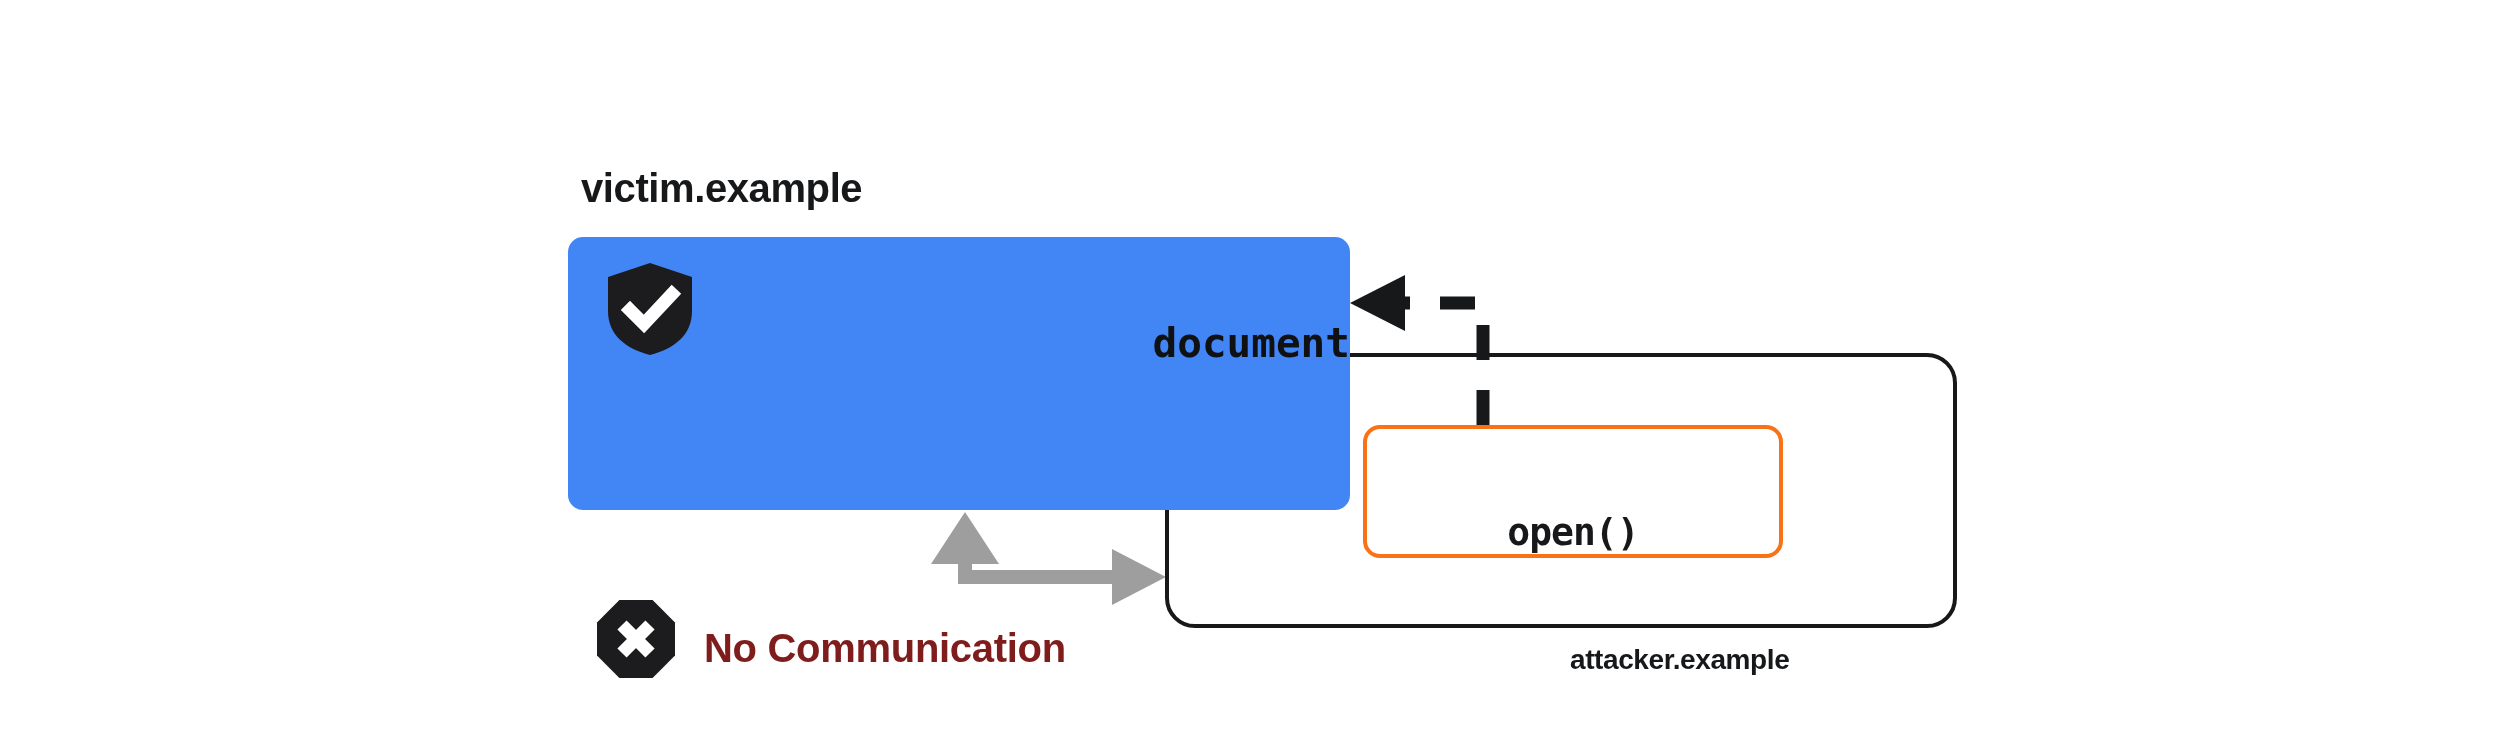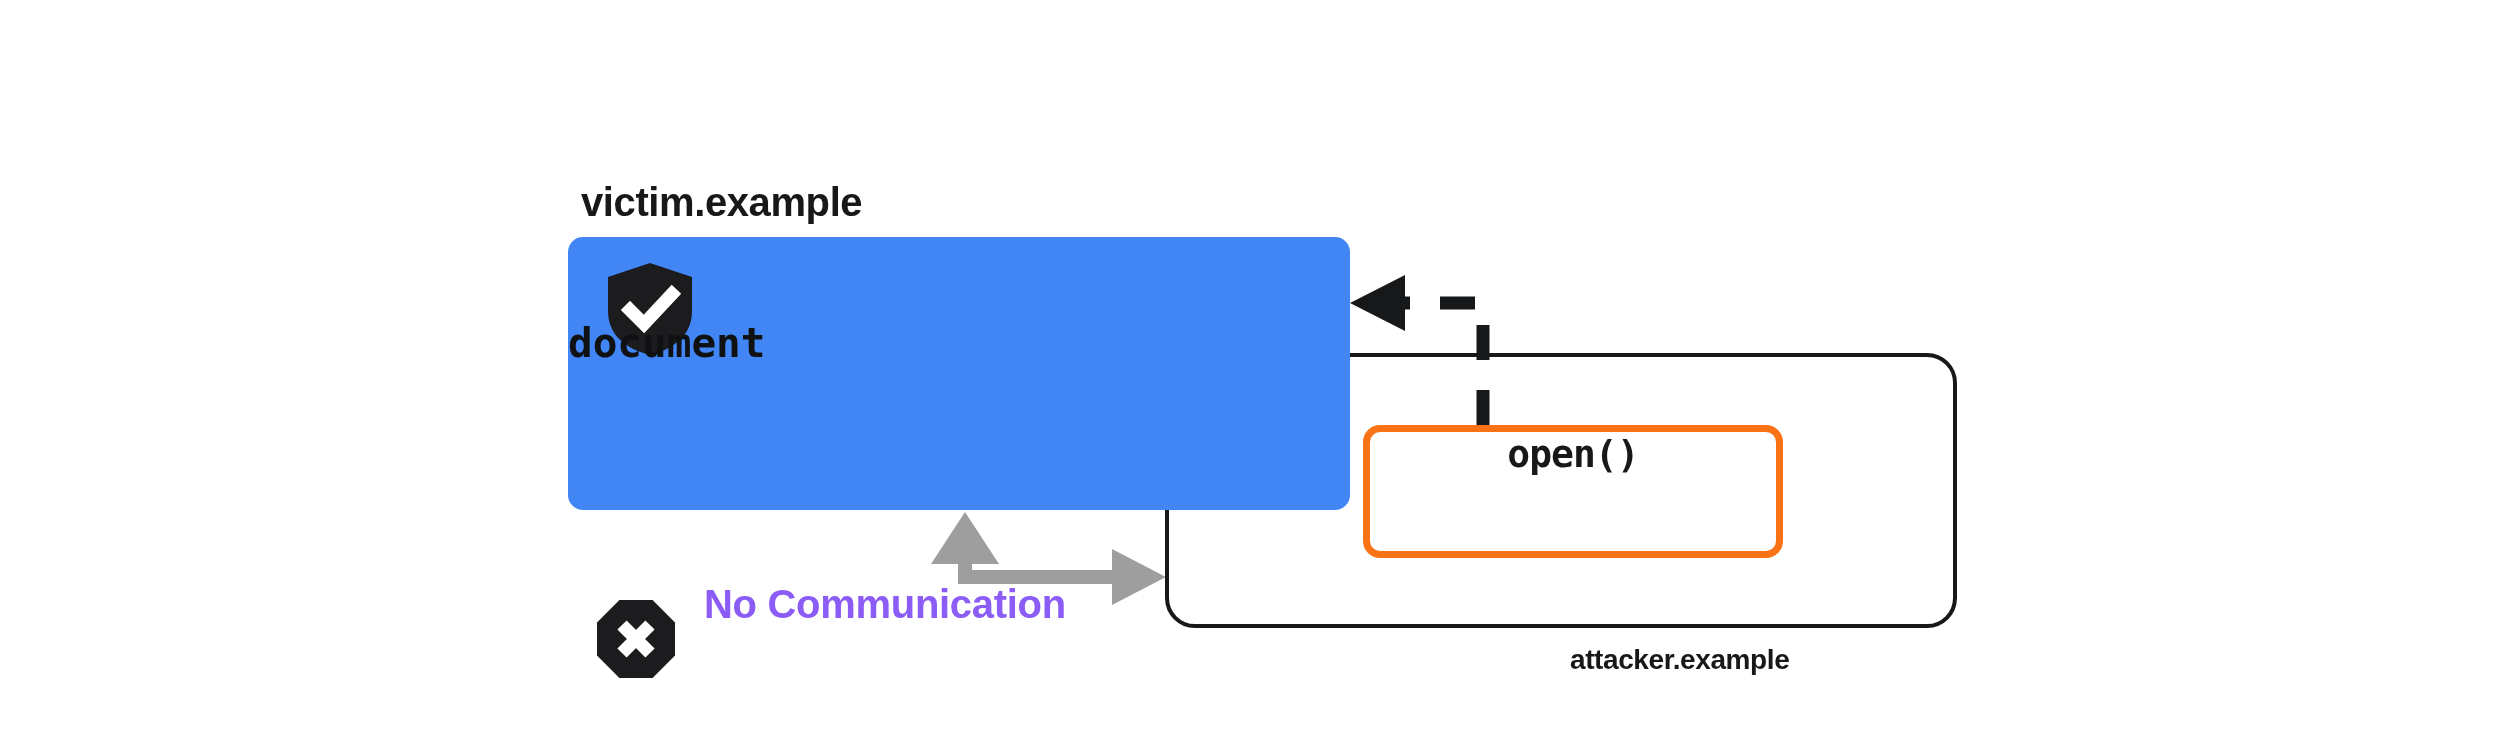--- a/index.html
+++ b/index.html
@@ -35,42 +35,42 @@
     top: 237px;
     width: 782px;
     height: 273px;
     background: #4285f4;
     border-radius: 15px;
     z-index: 3;
   }
   .victim-label {
     position: absolute;
     left: 581px;
-    top: 180px;
+    top: 166px;
     font-size: 40px;
     font-weight: 700;
     letter-spacing: -0.4px;
     color: #17181a;
     white-space: nowrap;
     z-index: 6;
   }
   .shield-icon {
     position: absolute;
     left: 604px;
     top: 261px;
     width: 92px;
     height: 96px;
     z-index: 5;
   }
   .victim-text {
     position: absolute;
     left: 568px;
     top: 313px;
     width: 782px;
-    text-align: left;
+    text-align: right;
     z-index: 5;
   }
   .victim-text .line {
     display: block;
     font-family: "DejaVu Sans Mono", "Liberation Mono", monospace;
     font-size: 41px;
     font-weight: 700;
     line-height: 60px;
     color: #101113;
     white-space: pre;
@@ -102,25 +102,25 @@
   }
 
   
   .open-box {
     position: absolute;
     left: 1363px;
     top: 425px;
     width: 420px;
     height: 133px;
     background: #ffffff;
-    border: 7px solid #f97316;
+    border: 4px solid #f97316;
     border-radius: 17px;
     box-sizing: border-box;
     display: flex;
-    align-items: flex-start;
+    align-items: flex-end;
     justify-content: center;
     z-index: 4;
   }
   .open-box .label {
     font-family: "DejaVu Sans Mono", "Liberation Mono", monospace;
     font-size: 38px;
     font-weight: 700;
     color: #17181a;
     letter-spacing: -1px;
     white-space: pre;
@@ -131,25 +131,25 @@
     position: absolute;
     left: 596px;
     top: 599px;
     width: 80px;
     height: 80px;
     z-index: 6;
   }
   .nocomm-label {
     position: absolute;
     left: 704px;
-    top: 582px;
+    top: 626px;
     font-size: 40px;
     font-weight: 700;
     letter-spacing: -0.3px;
-    color: #8b5cf6;
+    color: #7f1d1d;
     white-space: nowrap;
     z-index: 6;
   }
 </style>
 </head>
 <body>
 
 <div id="canvas">
 
   <svg id="vector-layer" viewBox="0 0 2500 735">

